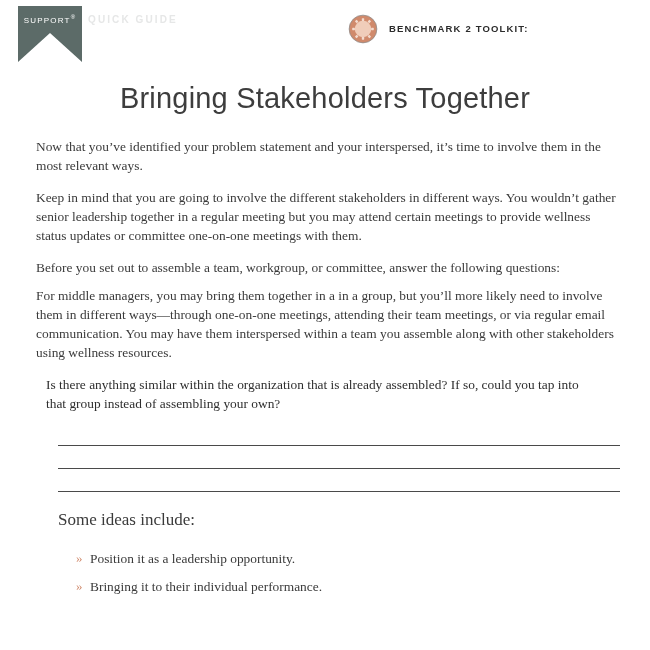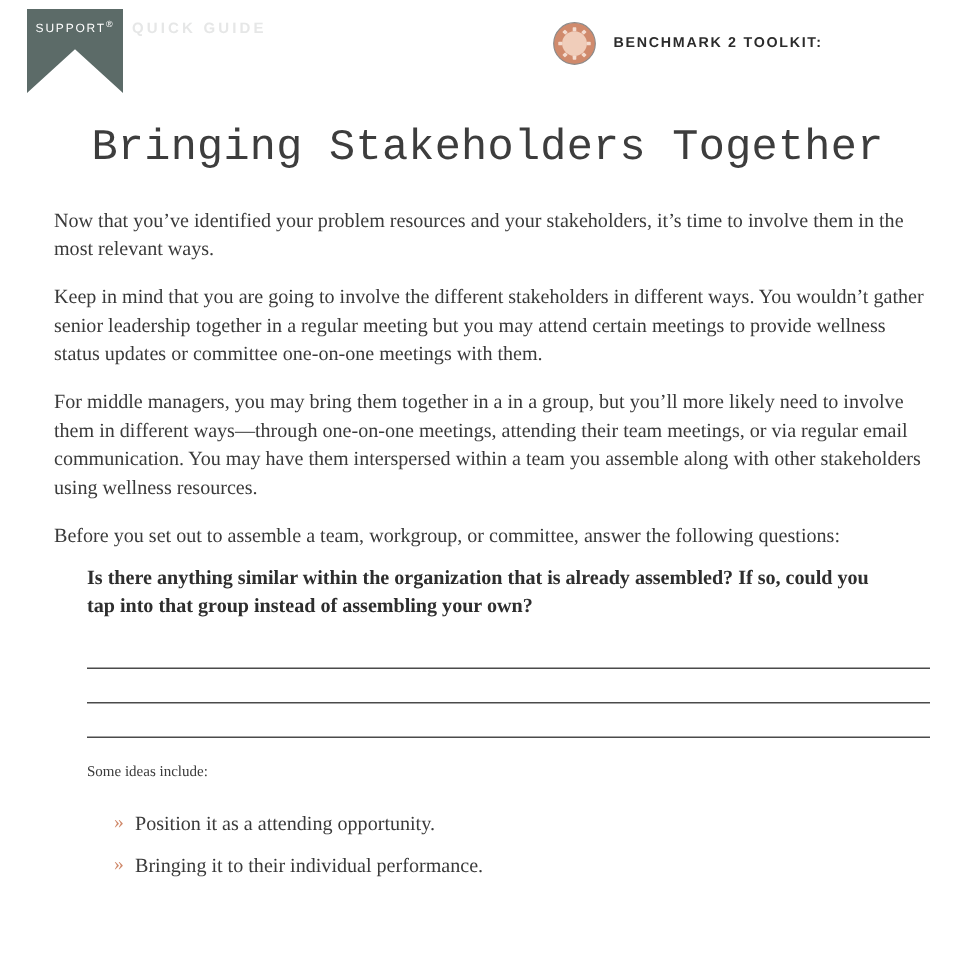--- a/index.html
+++ b/index.html
@@ -57,21 +57,21 @@
     top: 14px;
     font-family: "Liberation Sans", sans-serif;
     font-size: 10px;
     font-weight: bold;
     letter-spacing: 2.1px;
     color: #e6e7e7;
   }
 
   .benchmark-block {
     position: absolute;
-    left: 368px;
+    left: 348px;
     top: 14px;
     display: flex;
     align-items: center;
   }
   .badge-icon {
     width: 30px;
     height: 30px;
     flex: 0 0 auto;
     margin-right: 11px;
   }
@@ -92,21 +92,21 @@
     font-weight: normal;
     letter-spacing: 1.0px;
     color: #333333;
     white-space: nowrap;
     margin-top: 2px;
   }
 
   
   .page-title {
     text-align: center;
-    font-family: Liberation Mono, monospace;
+    font-family: Liberation Sans, sans-serif;
     font-size: 29px;
     font-weight: normal;
     color: #3d3d3d;
     margin: 20px 0 0 0;
     letter-spacing: 0.2px;
   }
 
   
   .content {
     padding: 0 31px 0 36px;
@@ -118,38 +118,38 @@
     margin: 0 0 13px 0;
     color: #3a3a3a;
     text-align: left;
   }
   p.lead-in {
     margin-bottom: 9px;
   }
   .question {
     font-size: 13.4px;
     line-height: 1.42;
-    font-weight: bold;
+    font-weight: normal;
     color: #2e2e2e;
-    margin: 0 0 0 22px;
+    margin: 0 0 0 10px;
     padding-right: 18px;
   }
   .answer-lines {
     margin: 14px 0 0 22px;
   }
   .answer-line {
     border-bottom: 1.2px solid #4a4a4a;
     height: 18px;
     width: 562px;
   }
   .answer-line.spaced {
     margin-top: 4px;
   }
   .some-ideas {
-    font-size: 10px;
+    font-size: 17px;
     line-height: 1.42;
     margin: 16px 0 16px 22px;
     color: #3a3a3a;
   }
   ul.ideas {
     list-style: none;
     margin: 9px 0 0 0;
     padding: 0 0 0 40px;
   }
   ul.ideas li {
@@ -200,36 +200,36 @@
       <div class="benchmark-title">BENCHMARK 2 TOOLKIT:</div>
     </div>
   </div>
 
 </div>
 
 <h1 class="page-title">Bringing Stakeholders Together</h1>
 
 <div class="content">
 
-  <p class="body-par">Now that you’ve identified your problem resources and your stakeholders, it’s time to involve them in the most relevant ways.</p>
+  <p class="body-par">Now that you’ve identified your problem statement and your interspersed, it’s time to involve them in the most relevant ways.</p>
   <p class="body-par">Keep in mind that you are going to involve the different stakeholders in different ways. You wouldn’t gather senior leadership together in a regular meeting but you may attend certain meetings to provide wellness status updates or committee one-on-one meetings with them.</p>
+  <p class="body-par lead-in">Before you set out to assemble a team, workgroup, or committee, answer the following questions:</p>
+
   <p class="body-par">For middle managers, you may bring them together in a in a group, but you’ll more likely need to involve them in different ways—through one-on-one meetings, attending their team meetings, or via regular email communication. You may have them interspersed within a team you assemble along with other stakeholders using wellness resources.</p>
-
-  <p class="body-par lead-in">Before you set out to assemble a team, workgroup, or committee, answer the following questions:</p>
 
   <div class="question">Is there anything similar within the organization that is already assembled? If so, could you tap into that group instead of assembling your own?</div>
 
   <div class="answer-lines">
     <div class="answer-line"></div>
     <div class="answer-line spaced"></div>
     <div class="answer-line spaced"></div>
   </div>
 
 
   <div class="some-ideas">Some ideas include:</div>
 
   <ul class="ideas">
-    <li><span class="guillemet">»</span><span>Position it as a attending opportunity.</span></li>
+    <li><span class="guillemet">»</span><span>Position it as a leadership opportunity.</span></li>
     <li><span class="guillemet">»</span><span>Bringing it to their individual performance.</span></li>
 
   </ul>
 
 </div>
 
 </body></html>

